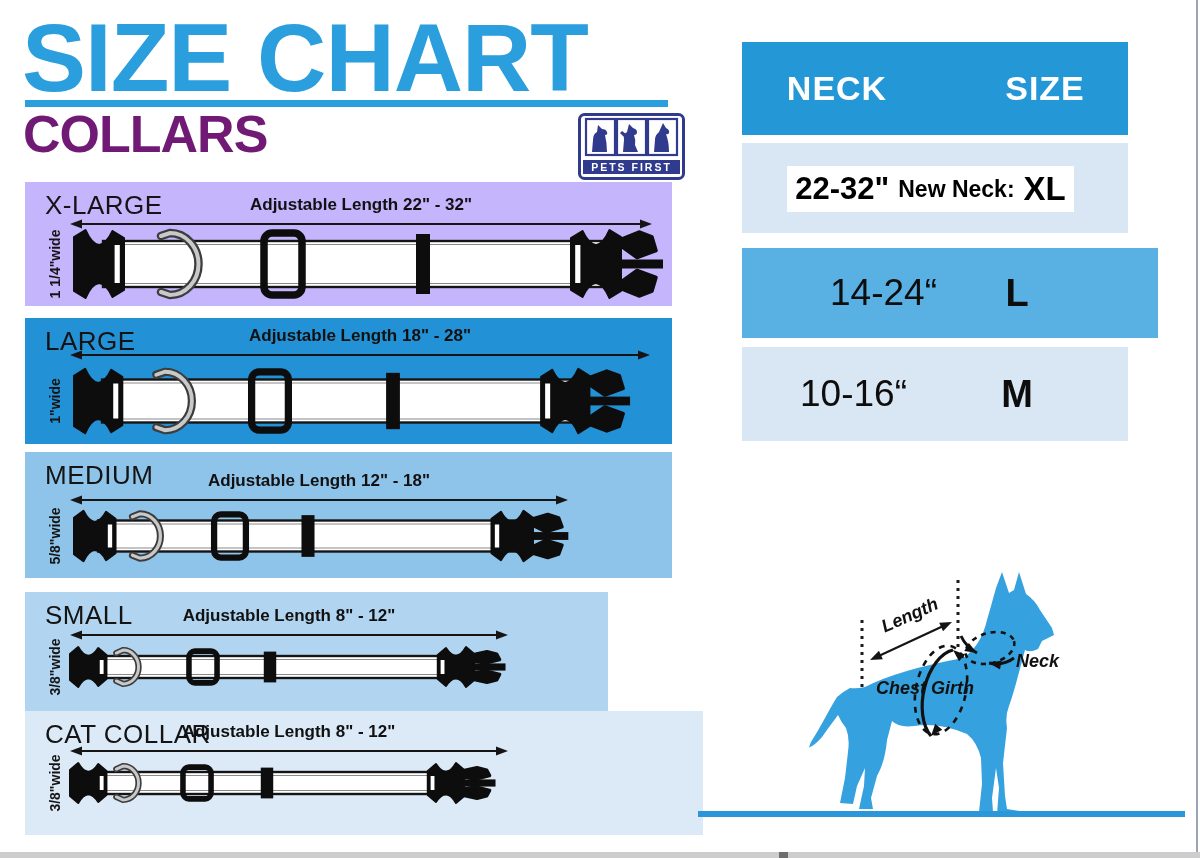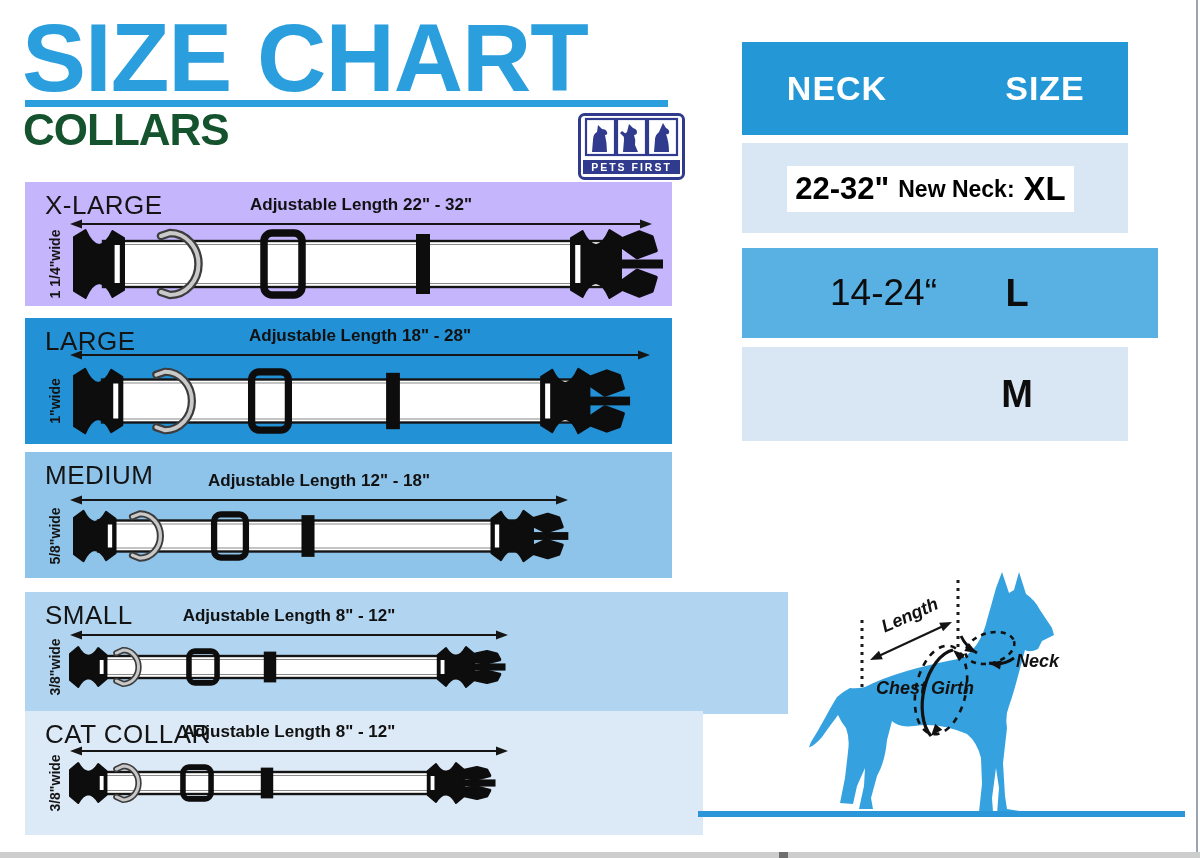--- a/index.html
+++ b/index.html
@@ -2,22 +2,22 @@
 <html><head>
 <meta charset="utf-8">
 <style>
   html,body{margin:0;padding:0;background:#fff;}
   #stage{position:relative;width:1200px;height:858px;background:#ffffff;overflow:hidden;
          font-family:"Liberation Sans","DejaVu Sans",sans-serif;}
   
   #main-title{position:absolute;left:22px;top:10px;font-size:96px;font-weight:bold;
               letter-spacing:-1px;color:#2b9fdd;line-height:1;white-space:nowrap;}
   #title-underline{position:absolute;left:25px;top:100px;width:643px;height:7px;background:#2b9fdd;}
-  #sub-title{position:absolute;left:23px;top:106px;font-size:44px;font-weight:bold;
-             letter-spacing:-1px;color:#14532d;line-height:1.1;}
+  #sub-title{position:absolute;left:23px;top:106px;font-size:52px;font-weight:bold;
+             letter-spacing:-1px;color:#701a75;line-height:1.1;}
   
   .band{position:absolute;left:25px;}
   .band svg.art{position:absolute;left:0;top:0;}
   .bandlabel{position:absolute;left:20px;top:8px;font-size:26px;color:#141414;letter-spacing:0.5px;}
   .wlabel{position:absolute;width:120px;height:20px;text-align:center;font-size:14px;font-weight:bold;
           color:#141414;transform:rotate(-90deg);}
   .lenlabel{position:absolute;text-align:center;font-size:17px;font-weight:bold;color:#111;}
   
   #size-table{position:absolute;left:742px;top:42px;width:386px;height:542px;}
   #size-table .thead{position:absolute;left:0;top:0;width:386px;height:93px;background:#2497d7;}
@@ -151,21 +151,21 @@
         <g transform="matrix(-1,0,0,1,974.5,0)">
           <path d="M 466.4891304347826 65.80434782608695 L 475.934347826087 58.80434782608695 Q 481.1569565217391 69.38652173913043 487.25 69.9156304347826 Q 493.3430434782609 69.38652173913043 498.56565217391307 59.80434782608695 L 508.0108695652174 66.80434782608695 L 508.0108695652174 101.19565217391305 L 498.56565217391307 108.19565217391305 Q 493.3430434782609 98.61347826086957 487.25 98.0843695652174 Q 481.1569565217391 98.61347826086957 475.934347826087 109.19565217391305 L 466.4891304347826 102.19565217391305 Z" fill="#0d0d0d" stroke="#0d0d0d" stroke-width="2" stroke-linejoin="round"></path>
           <rect x="500.30652173913046" y="72.5" width="4.352173913043479" height="23" fill="#fff"></rect>
         </g>
         <rect x="506.0108695652174" y="80.07065217391305" width="37.315217391304365" height="7.858695652173912" fill="#0d0d0d"></rect>
         <polygon points="506.0108695652174,67.5 522.75,62.434782608695656 533.6304347826086,65.80434782608695 536.9782608695652,74.94260869565217 521.0760869565217,79.66 508.0108695652174,73.5" fill="#0d0d0d" stroke="#0d0d0d" stroke-width="3.5" stroke-linejoin="round"></polygon>
         <polygon points="506.0108695652174,100.5 522.75,105.56521739130434 533.6304347826086,102.19565217391305 536.9782608695652,93.05739130434783 521.0760869565217,88.34 508.0108695652174,94.5" fill="#0d0d0d" stroke="#0d0d0d" stroke-width="3.5" stroke-linejoin="round"></polygon>
       </svg>
     </div>
 
-  <div class="band" style="background: rgb(177, 213, 240); top: 592px; height: 122px; width: 763px;">
+  <div class="band" style="background: rgb(177, 213, 240); top: 592px; height: 122px; width: 583px;">
     <span class="bandlabel">SMALL</span>
     <span class="wlabel" style="left: -28px; top: 65px;">3/8"wide</span>
     <span class="lenlabel" style="left: 45px; width: 438px; top: 14px;">Adjustable Length 8" - 12"</span>
   <svg width="647" height="122" class="art">
         <line x1="54" y1="43" x2="474" y2="43" stroke="#151515" stroke-width="2.2"></line>
         <polygon points="0,0 12,-4.6 12,4.6" fill="#151515" transform="translate(45,43) rotate(0)"></polygon>
         <polygon points="0,0 12,-4.6 12,4.6" fill="#151515" transform="translate(483,43) rotate(180)"></polygon>
         <rect x="66.17391304347825" y="64" width="378.8695652173913" height="22" fill="#fff" stroke="#141414" stroke-width="2.4"></rect>
         <line x1="68.17391304347825" y1="67.5" x2="443.04347826086956" y2="67.5" stroke="#8a8a8a" stroke-width="1.2"></line>
         <line x1="68.17391304347825" y1="82.5" x2="443.04347826086956" y2="82.5" stroke="#8a8a8a" stroke-width="1.2"></line>
@@ -222,20 +222,21 @@
         <span class="neckval">22-32"</span>
         <span class="note">New Neck:</span>
         <span class="sizeval">XL</span>
       </div>
     </div>
     <div class="trow blue r2">
       <span class="neckrange">14-24“</span>
       <span class="sizeletter">L</span>
     </div>
     <div class="trow light r3">
+      <span class="neckrange">10-16“</span>
       <span class="sizeletter">M</span>
     </div>
   </div>
 
   <div id="dog-box">
     <svg id="dog-art" width="500" height="290" viewBox="0 0 500 290">
         <path fill="#35a1df" d="M 293,58 L 298,40 L 304,24 L 311,45 L 316,42 L 321,24 L 328,46 Q 337,52 342,62 L 354,80 L 356,87 L 344,93 L 340,101 Q 332,105 327,102 L 320,128 Q 315,147 311,158 Q 307,168 309,180 L 305,215 L 307,248 L 309,261 L 322,263 L 318,266 L 299,266 L 301,240 L 298,220 L 294,250 L 295,264 L 281,264 L 284,236 L 283,210 Q 279,194 269,186 Q 241,174 216,178 Q 201,180 194,173 L 189,192 Q 187,214 179,228 L 173,250 L 175,261 L 161,261 L 166,238 L 167,220 L 159,238 L 155,256 L 142,255 L 147,230 L 150,204 Q 152,190 148,180 Q 143,174 140,167 Q 131,179 124,189 Q 117,197 112,199 Q 110,201 113,194 Q 120,183 127,170 Q 134,157 139,149 Q 146,143 152,140 Q 158,141 167,139 Q 200,122 265,110 Q 283,98 289,72 Z"></path>
         <line x1="164" y1="72" x2="164" y2="140" stroke="#1b1b1b" stroke-width="3" stroke-dasharray="3 5"></line>
         <line x1="260" y1="32" x2="260" y2="100" stroke="#1b1b1b" stroke-width="3" stroke-dasharray="3 5"></line>
         <line x1="180.16579545880404" y1="108.21585088494447" x2="245.83420454119596" y2="77.78414911505553" stroke="#151515" stroke-width="2.2"></line>

